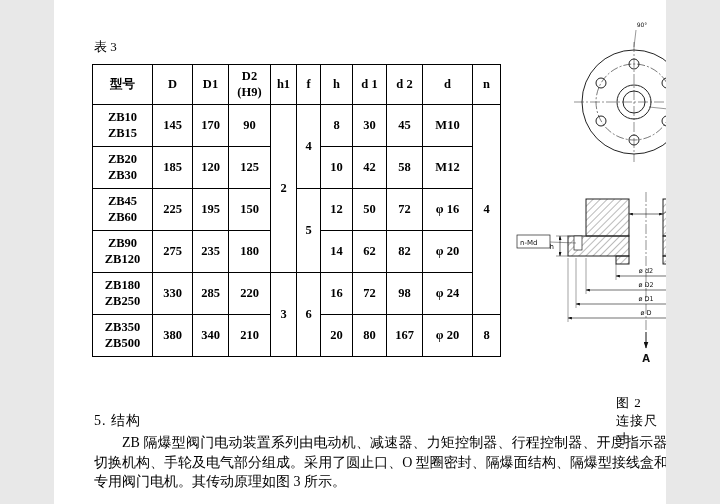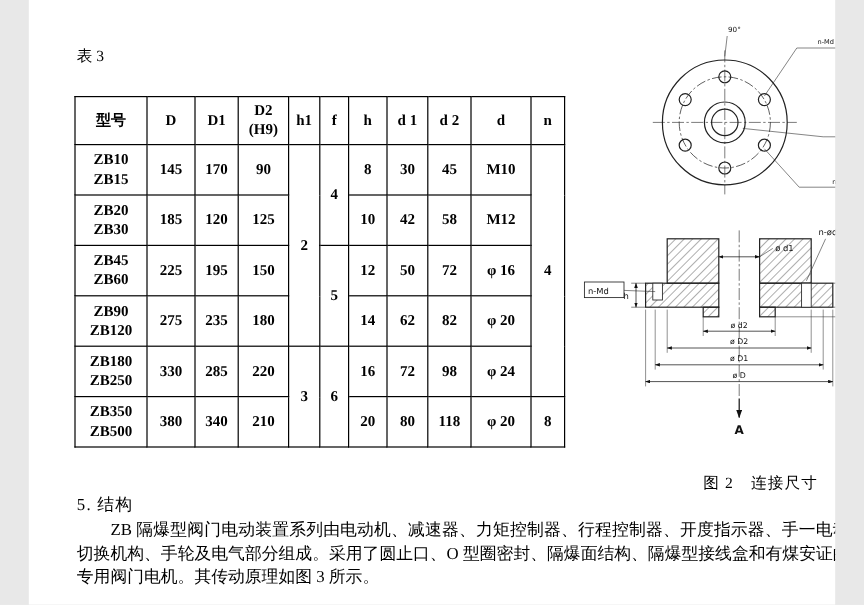--- a/index.html
+++ b/index.html
@@ -1,22 +1,22 @@
 <!DOCTYPE html>
 <html><head>
 <meta charset="utf-8">
 <style>
   html,body { margin:0; padding:0; background:#e8e8e8; }
   .page {
-    position:relative; width:672px; height:504px; background:#ffffff;
+    position:relative; width:612px; height:504px; background:#ffffff;
     font-family:"Liberation Serif","DejaVu Serif",serif; color:#000;
     overflow:hidden; margin:0 auto;
   }
   .table-label { position:absolute; left:40px; top:38px; font-size:13px; }
-  .spec { position:absolute; left:38px; top:80px; border-collapse:collapse; table-layout:fixed; }
+  .spec { position:absolute; left:38px; top:64px; border-collapse:collapse; table-layout:fixed; }
   .spec th, .spec td {
     border:1px solid #000; font-weight:bold; font-size:12.5px;
     text-align:center; vertical-align:middle; padding:0 2px;
     font-family:"Liberation Serif","DejaVu Serif",serif;
   }
   .spec thead tr { height:40px; }
   .spec tbody tr { height:42px;margin-top:24px; }
   .two-line div { line-height:1.25;font-family:Liberation Serif, serif; }
   .figure { position:absolute; left:462px; top:14px; width:252px; height:362px; }
   .fig-caption { position:absolute; left:562px; top:394px; font-size:13px; letter-spacing:1px; }
@@ -144,21 +144,21 @@
       <tr>
         <td class="two-line">
           <div>ZB350</div>
           <div>ZB500</div>
         </td>
         <td>380</td>
         <td>340</td>
         <td>210</td>
         <td>20</td>
         <td>80</td>
-        <td>118</td>
+        <td>167</td>
         <td>φ 20</td>
         <td>8</td>
       </tr>
     </tbody>
   </table>
 
   <div class="figure">
     <svg viewBox="0 0 252 362" width="252" height="362">
       <defs>
         <pattern id="hatch" width="5" height="5" patternUnits="userSpaceOnUse" patternTransform="rotate(45)">

